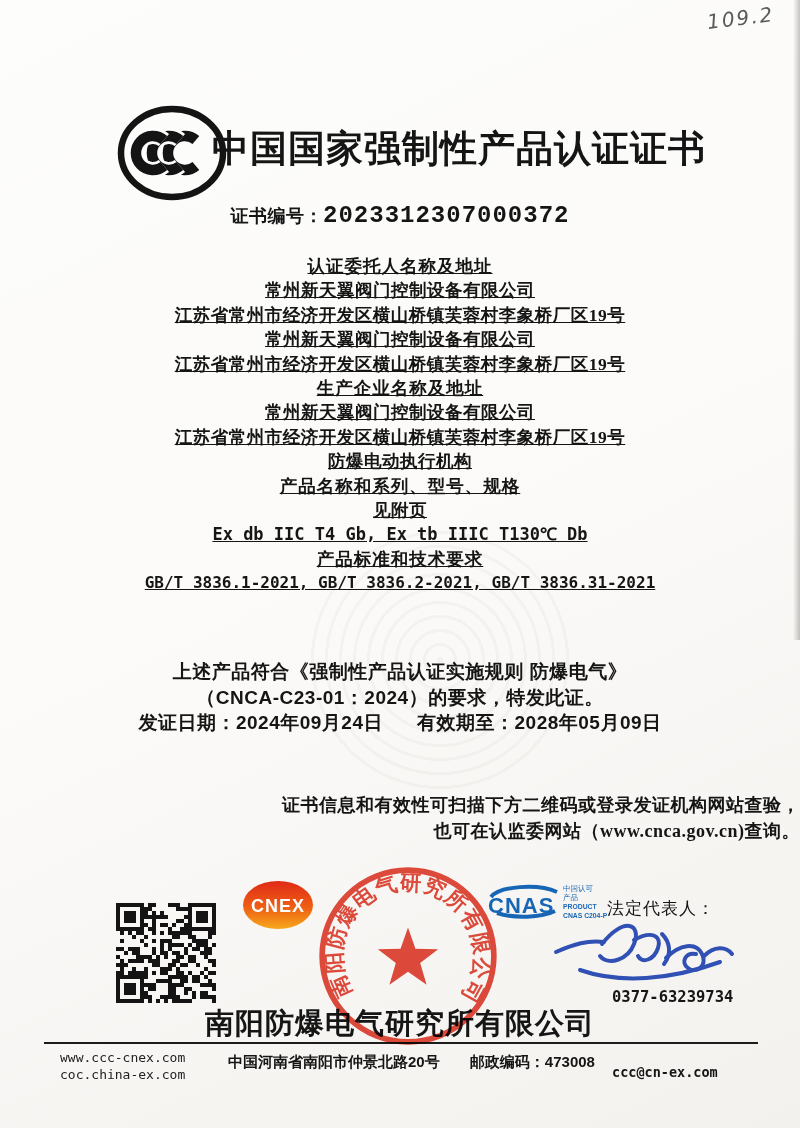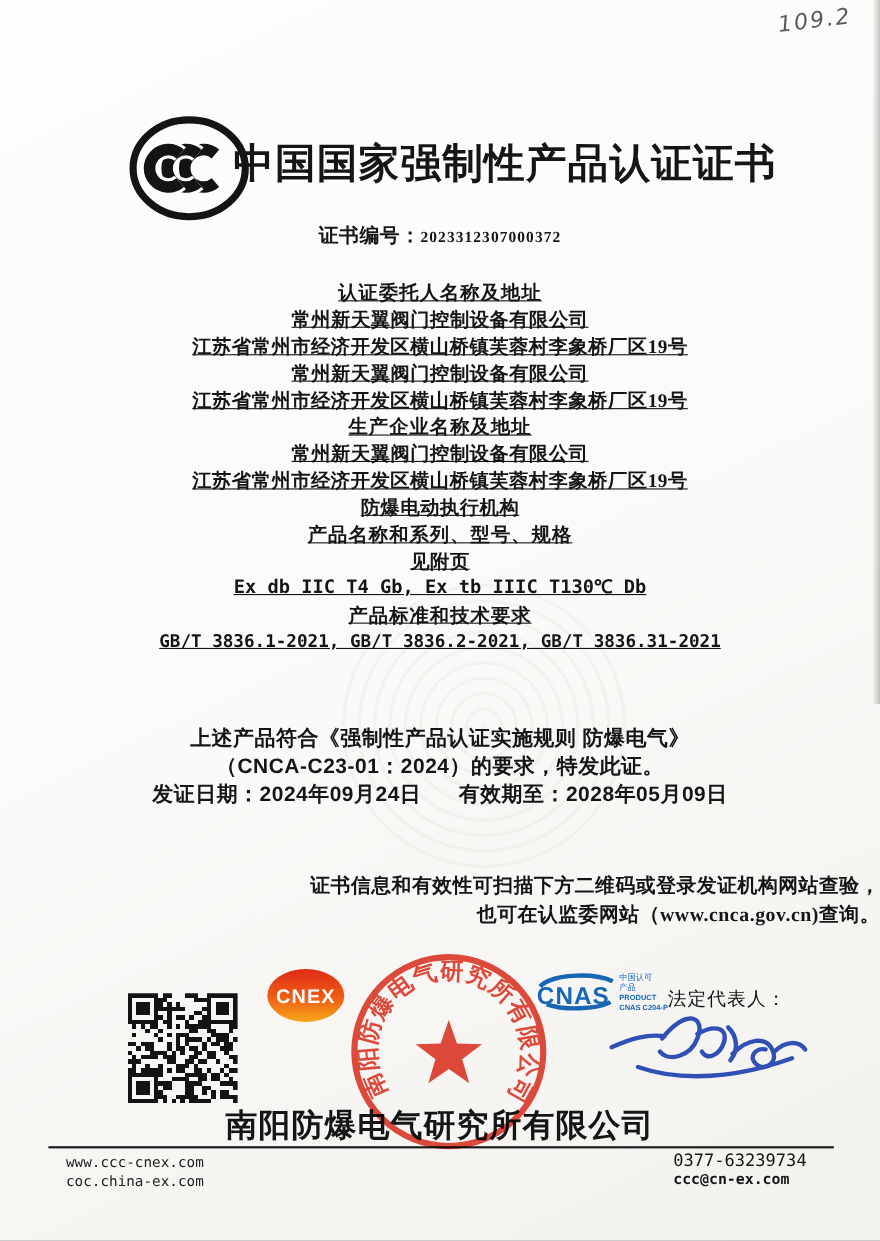--- a/index.html
+++ b/index.html
@@ -10,21 +10,21 @@
     background:linear-gradient(to left,rgba(70,62,55,.30),rgba(70,62,55,0));}
   .watermark{position:absolute;left:300px;top:520px;width:280px;height:280px;border-radius:50%;
     background:repeating-radial-gradient(circle at 50% 50%,rgba(120,110,100,.05) 0 3px,rgba(0,0,0,0) 3px 14px);}
   .hand-note{position:absolute;top:6px;right:26px;font-size:20px;color:#5a5a5a;
     font-style:italic;transform:rotate(-7deg);font-family:"DejaVu Sans",sans-serif;letter-spacing:2px;}
   .ccc-logo{position:absolute;left:116px;top:104px;}
   .title{position:absolute;left:0;top:124px;width:100%;text-align:center;padding-left:118px;box-sizing:border-box;
     font-size:37px;font-weight:700;letter-spacing:1px;white-space:nowrap;}
   .certno{position:absolute;left:0;top:202px;width:100%;text-align:center;
     font-size:18px;font-weight:700;letter-spacing:.5px;}
-  .certno .num{font-size:14px;letter-spacing:1px;font-family:Liberation Serif, serif;}
+  .certno .num{font-size:24px;letter-spacing:1px;font-family:Liberation Mono, monospace;}
   .main-col{position:absolute;left:0;top:254px;width:100%;text-align:center;text-decoration:underline;}
   .doc-line{line-height:24.4px;height:24.4px;white-space:nowrap;}
   .h{font-weight:700;font-size:17.5px;letter-spacing:1px;}
   .b{font-family:"Liberation Serif",serif;font-size:17.5px;font-weight:600;letter-spacing:.5px;}
   .mono{font-family:"DejaVu Sans Mono",monospace;font-weight:700;}
   .mono-lg{font-size:17px;}
   .mono-sm{font-size:16px;}
   .statement{position:absolute;left:0;top:659px;width:100%;text-align:center;font-weight:700;}
   .statement .doc-line{line-height:25.6px;height:25.6px;font-size:19px;letter-spacing:.5px;}
   .gap2{display:inline-block;width:34px;}
@@ -39,21 +39,21 @@
   .legal-rep{position:absolute;left:607px;top:897px;font-size:17px;font-weight:400;
     font-family:"Liberation Serif",serif;letter-spacing:1px;}
   .signature{position:absolute;left:548px;top:912px;}
   .issuer-name{position:absolute;left:0;top:1004px;width:100%;text-align:center;
     font-size:29px;font-weight:600;letter-spacing:1px;z-index:2;}
   .divider{position:absolute;left:44px;top:1042px;width:714px;border-top:2.5px solid #1c1c1c;}
   .f-web{position:absolute;left:60px;top:1049px;font-family:"DejaVu Sans Mono",monospace;
     font-size:13px;font-weight:400;line-height:17px;color:#222;}
   .f-addr{position:absolute;left:228px;top:1053px;font-size:15px;font-weight:600;white-space:nowrap;}
   .f-addr .pc{margin-left:26px;}
-  .f-phone{position:absolute;left:612px;top:1046px;font-size:15.5px;font-weight:400;
+  .f-phone{position:absolute;left:612px;top:988px;font-size:15.5px;font-weight:700;
     font-family:"DejaVu Sans Mono",monospace;}
   .f-mail{position:absolute;left:612px;top:1064px;font-size:13.5px;font-weight:700;
     font-family:"DejaVu Sans Mono",monospace;}
 </style>
 </head>
 <body>
 
 <div class="page">
   <div class="edge-shade"></div>
   <div class="watermark"></div>
@@ -494,16 +494,20 @@
 
   <div class="issuer-name">南阳防爆电气研究所有限公司</div>
 
   <div class="divider"></div>
 
   <div class="f-web">
     <div>www.ccc-cnex.com</div>
     <div>coc.china-ex.com</div>
   </div>
 
+  <div class="f-addr">
+    <span>中国河南省南阳市仲景北路20号</span>
+    <span class="pc">邮政编码：</span><span>473008</span>
+  </div>
 
   <div class="f-phone">0377-63239734</div>
   <div class="f-mail">ccc@cn-ex.com</div>
 </div>
 
 </body></html>

